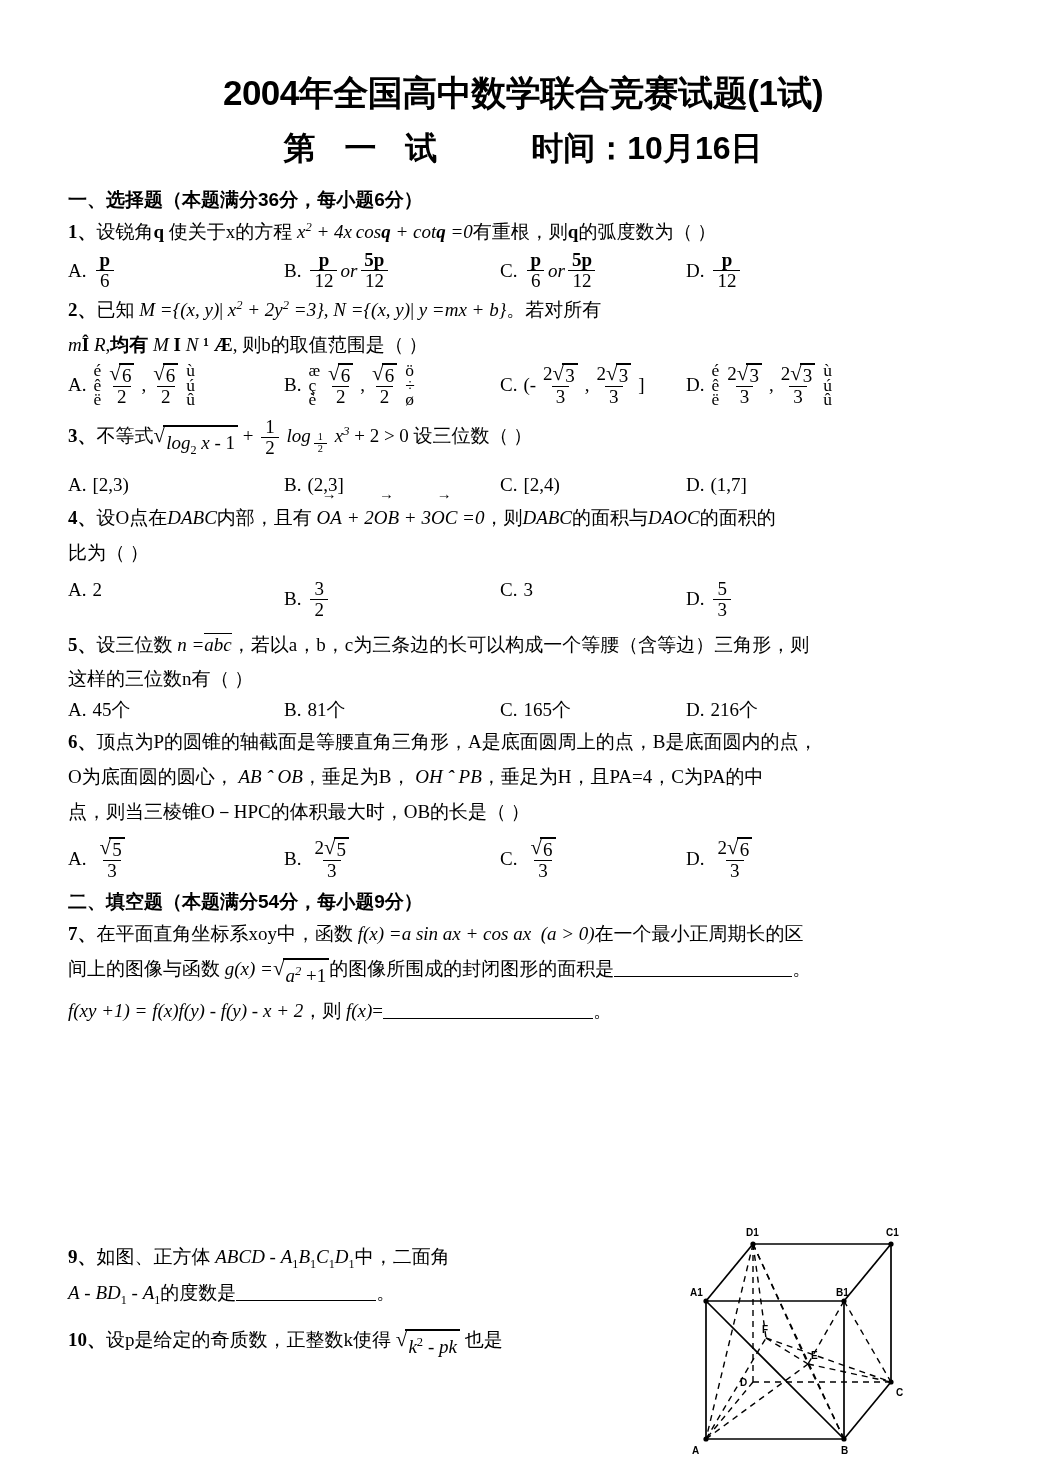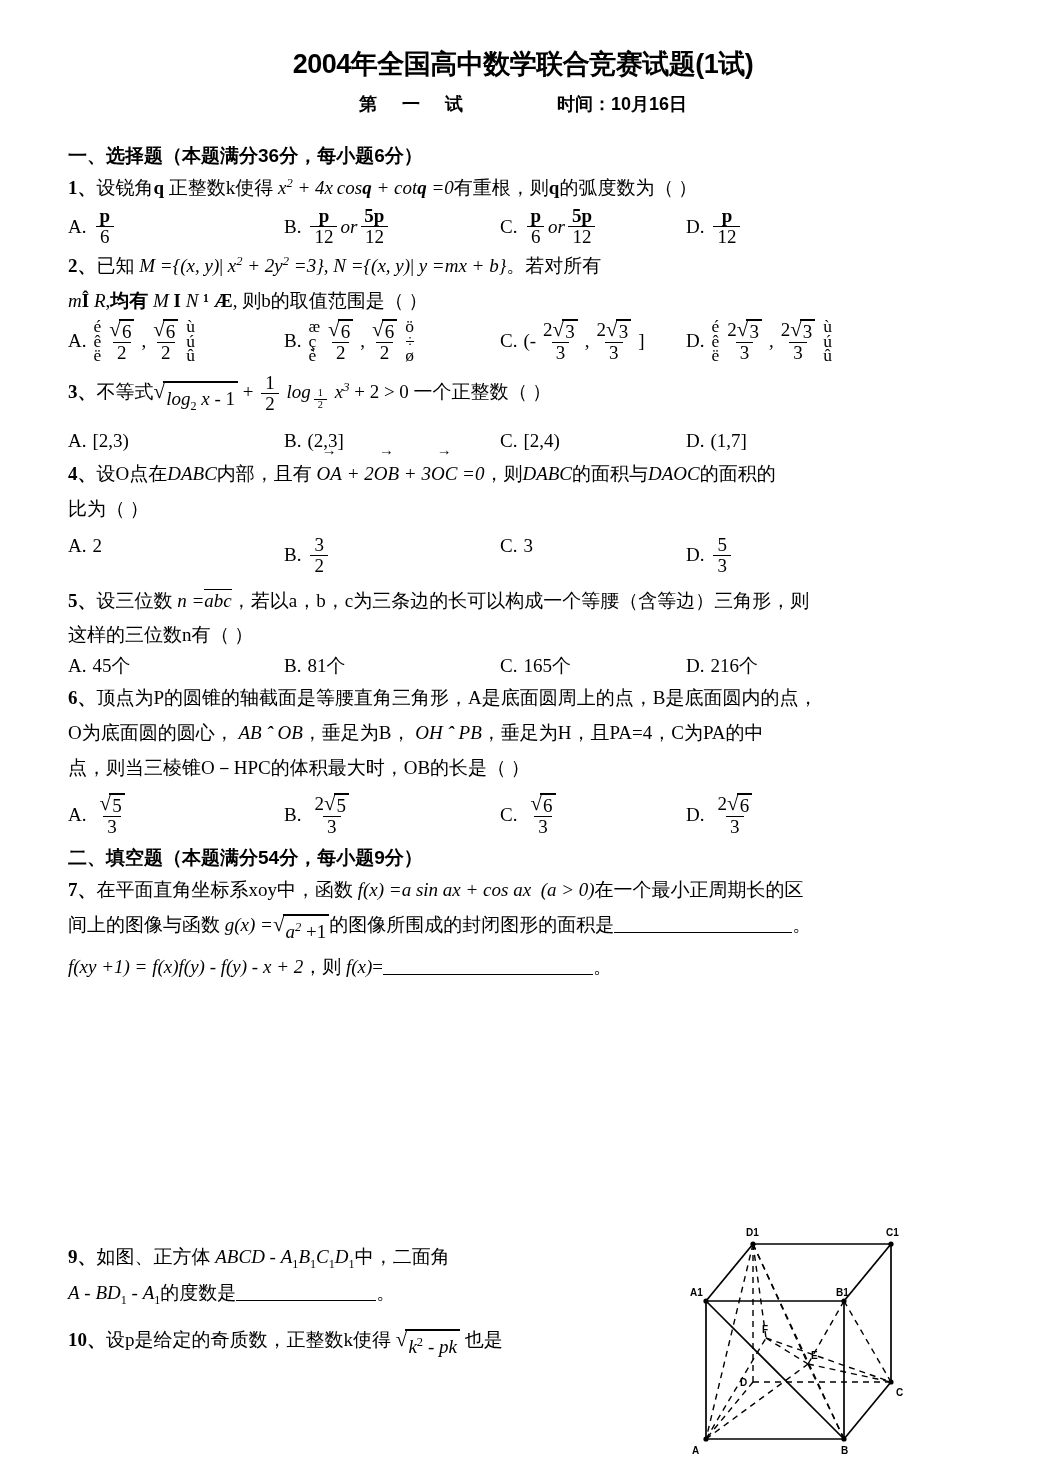--- a/index.html
+++ b/index.html
@@ -18,39 +18,39 @@
   .page {
     position: relative;
     width: 1046px;
     height: 1477px;
     padding: 0;
   }
   .doc-title {
     text-align: center;
     font-family: "Liberation Sans", "DejaVu Sans", sans-serif;
     font-weight: bold;
-    font-size: 27px;
+    font-size: 35px;
     letter-spacing: -0.5px;
     margin: 0;
-    padding-top: 46px;
+    padding-top: 70px;
   }
   .subtitle-row {
     display: flex;
     justify-content: center;
     align-items: baseline;
     font-family: "Liberation Sans", "DejaVu Sans", sans-serif;
     font-weight: bold;
-    font-size: 18px;
+    font-size: 32px;
     margin-top: 10px;
     gap: 84px;
   }
   .subtitle-left { letter-spacing: 10px; }
   .content {
     padding: 0 62px 0 68px;
-    margin-top: 27px;
+    margin-top: 16px;
   }
   .section-head {
     font-family: "Liberation Sans", "DejaVu Sans", sans-serif;
     font-weight: bold;
     font-size: 19px;
     margin: 8px 0 4px 0;
   }
   .q {
     font-size: 19px;
     line-height: 1.62;
@@ -164,21 +164,21 @@
     <span class="subtitle-left">第 一 试</span>
     <span>时间：10月16日</span>
   </div>
 
   <div class="content">
 
     <div class="section-head">一、选择题（本题满分36分，每小题6分）</div>
 
     <div class="q">
       <span class="num">1、</span><span>设锐角</span><span class="sym">q</span>
-      <span>正整数k使得</span>
+      <span>使关于x的方程</span>
       <span class="mi"><span class="mi">x</span><sup class="ex">2</sup> + 4<span class="mi">x</span> cos<span class="sym">q</span> + cot<span class="sym">q</span> =0</span><span>有重根，则</span><span class="sym">q</span><span>的弧度数为（      ）</span>
     </div>
     <div class="opts">
       <div class="opt w1">
         <span class="lbl">A.</span>
         <span class="frac">
           <span class="nu sym">p</span>
           <span class="de">6</span>
         </span>
       </div>
@@ -333,21 +333,21 @@
       +
       <span class="frac">
           <span class="nu">1</span>
           <span class="de">2</span>
         </span>
       <span class="mi">log<sub class="sb" style="font-style:normal"><span class="frac" style="font-size:0.85em">
               <span class="nu">1</span>
               <span class="de">2</span>
             </span></sub> x<sup class="ex">3</sup></span>
       + 2 &gt; 0
-      <span>一个正整数（      ）</span>
+      <span>设三位数（      ）</span>
     </div>
     <div class="opts" style="margin-top:14px">
       <div class="opt w1">
         <span class="lbl">A.</span>
         <span>[2,3)</span>
       </div>
       <div class="opt w2">
         <span class="lbl">B.</span>
         <span>(2,3]</span>
       </div>

